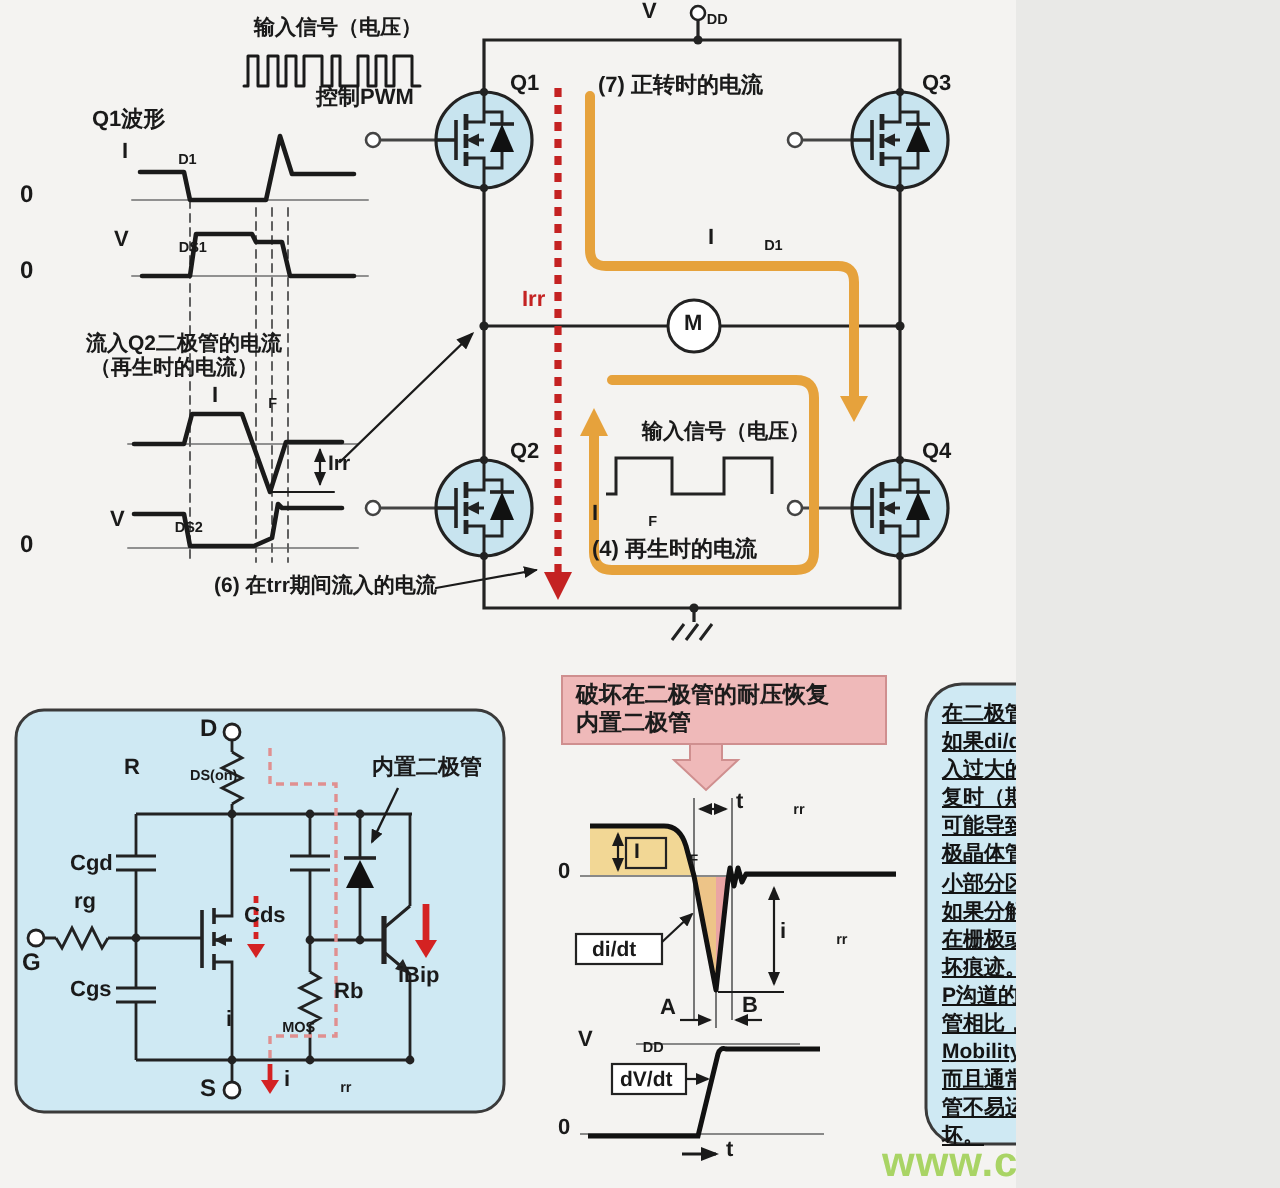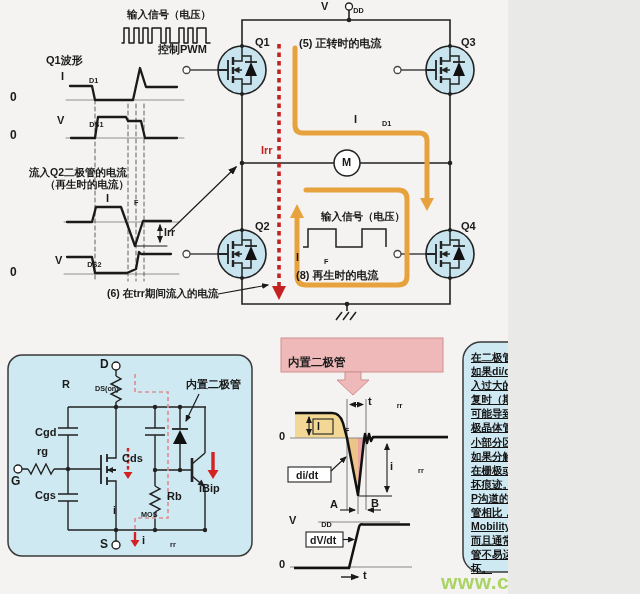--- a/index.html
+++ b/index.html
@@ -159,55 +159,56 @@
   <rect x="463" y="342" width="165" height="230" rx="18" fill="#cfe9f3" stroke="#3a3a3a" stroke-width="1.5"></rect>
 </svg>
 
 <div class="lbl sm" style="left:127px;top:8px">输入信号（电压）</div>
 <div class="lbl" style="left:158px;top:43px">控制PWM</div>
 <div class="lbl" style="left:46px;top:54px">Q1波形</div>
 <div class="lbl" style="left:61px;top:70px"><span>I</span><sub>D1</sub></div>
 <div class="lbl big" style="left:10px;top:91px">0</div>
 <div class="lbl" style="left:57px;top:114px"><span>V</span><sub>DS1</sub></div>
 <div class="lbl big" style="left:10px;top:129px">0</div>
-<div class="lbl sm" style="left:29px;top:166px">流入Q2二极管的电流</div>
+<div class="lbl sm" style="left:43px;top:166px">流入Q2二极管的电流</div>
 <div class="lbl sm" style="left:45px;top:178px">（再生时的电流）</div>
 <div class="lbl" style="left:106px;top:192px"><span>I</span><sub>F</sub></div>
 <div class="lbl sm" style="left:164px;top:226px">Irr</div>
 <div class="lbl" style="left:55px;top:254px"><span>V</span><sub>DS2</sub></div>
 <div class="lbl big" style="left:10px;top:266px">0</div>
 <div class="lbl sm" style="left:107px;top:287px">(6) 在trr期间流入的电流</div>
 
 <div class="lbl" style="left:321px;top:0px"><span>V</span><sub>DD</sub></div>
 <div class="lbl" style="left:255px;top:36px">Q1</div>
 <div class="lbl" style="left:461px;top:36px">Q3</div>
 <div class="lbl" style="left:255px;top:220px">Q2</div>
 <div class="lbl" style="left:461px;top:220px">Q4</div>
-<div class="lbl" style="left:299px;top:37px">(5) 正转时的电流</div>
+<div class="lbl" style="left:299px;top:37px">(7) 正转时的电流</div>
 <div class="lbl" style="left:354px;top:113px"><span>I</span><sub>D1</sub></div>
 <div class="lbl red" style="left:261px;top:144px">Irr</div>
 <div class="lbl" style="left:342px;top:156px">M</div>
 <div class="lbl sm" style="left:321px;top:210px">输入信号（电压）</div>
 <div class="lbl" style="left:296px;top:251px"><span>I</span><sub>F</sub></div>
-<div class="lbl" style="left:296px;top:269px">(8) 再生时的电流</div>
+<div class="lbl" style="left:296px;top:269px">(4) 再生时的电流</div>
 
 <div class="lbl big" style="left:100px;top:358px">D</div>
 <div class="lbl" style="left:62px;top:378px"><span>R</span><sub>DS(on)</sub></div>
 <div class="lbl" style="left:186px;top:378px">内置二极管</div>
 <div class="lbl" style="left:35px;top:426px">Cgd</div>
 <div class="lbl" style="left:37px;top:445px">rg</div>
 <div class="lbl big" style="left:11px;top:475px">G</div>
 <div class="lbl" style="left:35px;top:489px">Cgs</div>
 <div class="lbl" style="left:122px;top:452px">Cds</div>
 <div class="lbl" style="left:113px;top:504px"><span>i</span><sub>MOS</sub></div>
 <div class="lbl" style="left:167px;top:490px">Rb</div>
 <div class="lbl" style="left:199px;top:482px">iBip</div>
 <div class="lbl big" style="left:100px;top:538px">S</div>
 <div class="lbl" style="left:142px;top:534px"><span>i</span><sub>rr</sub></div>
 
+<div class="header-lbl" style="left:288px;top:341px">破坏在二极管的耐压恢复</div>
 <div class="header-lbl" style="left:288px;top:355px">内置二极管</div>
 <div class="lbl" style="left:368px;top:395px"><span>t</span><sub>rr</sub></div>
 <div class="lbl" style="left:279px;top:430px">0</div>
 <div class="lbl sm" style="left:317px;top:420px"><span>I</span><sub>F</sub></div>
 <div class="lbl sm" style="left:296px;top:469px">di/dt</div>
 <div class="lbl" style="left:390px;top:460px"><span>i</span><sub>rr</sub></div>
 <div class="lbl" style="left:330px;top:498px">A</div>
 <div class="lbl" style="left:371px;top:497px">B</div>
 <div class="lbl" style="left:289px;top:514px"><span>V</span><sub>DD</sub></div>
 <div class="lbl sm" style="left:310px;top:534px">dV/dt</div>

